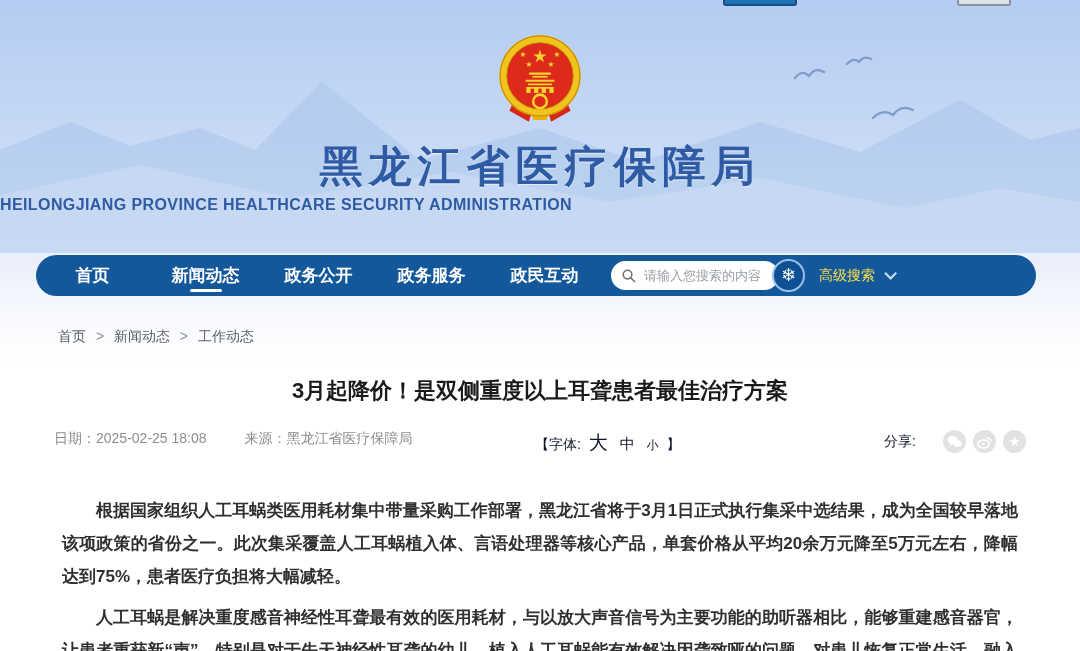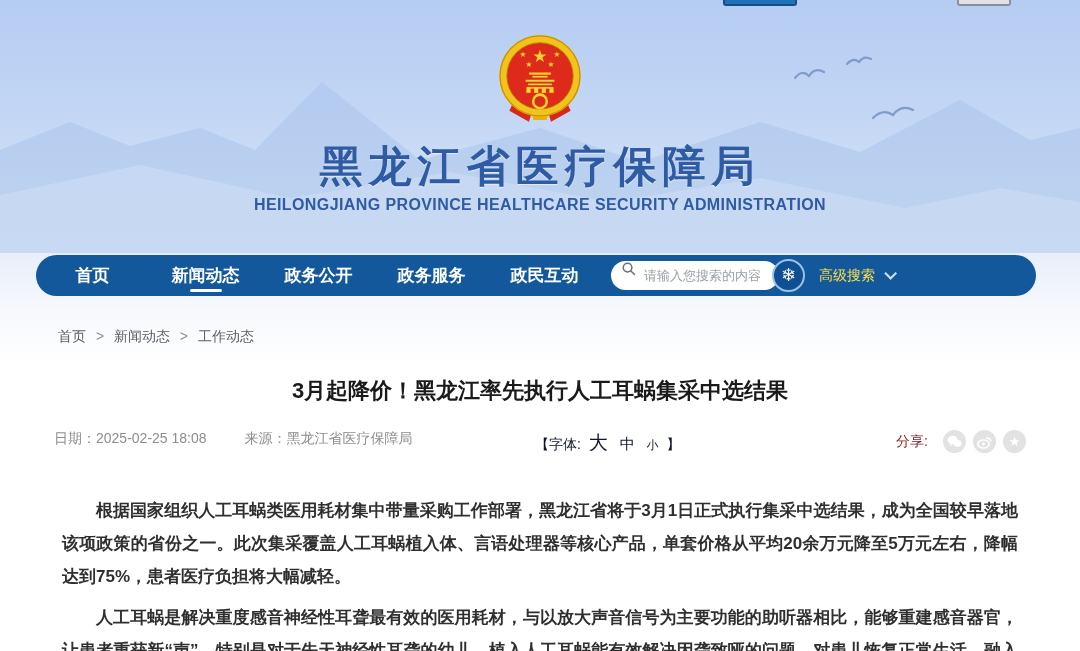--- a/index.html
+++ b/index.html
@@ -18,21 +18,21 @@
   .cutoff{position:absolute;top:0;box-sizing:border-box;border-radius:0 0 3px 3px;}
   .cutoff.blue{left:723px;width:74px;height:6px;background:#1f72b5;border:2px solid #124f87;border-top:none;}
   .cutoff.gray{left:957px;width:54px;height:6px;background:#dfe3e8;border:2px solid #8a9099;border-top:none;}
   .emblem{position:absolute;left:50%;top:30px;transform:translateX(-50%);width:102px;height:102px;}
   .site-title{
     position:absolute;left:0;top:138px;width:100%;text-align:center;
     font-size:43px;font-weight:bold;color:#2e5ba4;letter-spacing:6px;margin:0;
     text-shadow:0 1px 1px rgba(255,255,255,.6);
   }
   .site-subtitle{
-    position:absolute;left:0;top:196px;width:100%;text-align:center;
+    position:absolute;left:0;top:196px;width:100%;
     font-size:16px;font-weight:bold;color:#2e5ba4;letter-spacing:.4px;margin:0;
   }
   
   .subheader{
     position:absolute;left:0;top:253px;width:1080px;height:110px;
     background:linear-gradient(180deg,#e9eefa 0%,#f7f9fd 55%,#ffffff 100%);
   }
   .navbar{
     position:absolute;left:36px;top:2px;width:1000px;height:41px;
     background:#14589c;border-radius:21px;display:flex;align-items:center;
@@ -42,21 +42,21 @@
     position:relative;cursor:pointer;line-height:41px;height:41px;
   }
   .nav-item .active-bar{
     position:absolute;left:50%;transform:translateX(-50%);bottom:4px;
     width:32px;height:3px;background:#ffffff;border-radius:2px;display:none;
   }
   .nav-item.active .active-bar{display:block;}
   .search-wrap{position:relative;height:41px;flex:1;}
   .search-pill{
     position:absolute;left:10px;top:6px;width:168px;height:29px;background:#ffffff;
-    border-radius:15px;display:flex;padding:0 10px;box-sizing:border-box;
+    border-radius:15px;display:flex;align-items:center;padding:0 10px;box-sizing:border-box;
   }
   .search-pill input{
     border:none;outline:none;flex:1;font-size:13px;color:#333;background:transparent;
     font-family:"Liberation Sans",sans-serif;min-width:0;
   }
   .search-pill input::placeholder{color:#9aa0a6;}
   .mag-icon{width:15px;height:15px;margin-right:6px;flex:0 0 auto;}
   .snowflake-btn{
     position:absolute;left:171px;top:4px;width:33px;height:33px;border-radius:50%;
     background:#0f4f94;border:2px solid #9cc1e4;box-sizing:border-box;
@@ -82,21 +82,21 @@
     position:absolute;left:54px;top:430px;width:972px;height:24px;
     font-size:14px;color:#8d8d8d;display:flex;align-items:flex-start;
   }
   .meta-left{white-space:nowrap;}
   .meta-left .src{margin-left:34px;}
   .font-widget{position:absolute;left:481px;white-space:nowrap;color:#0f172a;}
   .font-widget .fz-l{font-size:19px;cursor:pointer;margin:0 4px;}
   .font-widget .fz-m{font-size:15px;cursor:pointer;margin:0 4px;}
   .font-widget .fz-s{font-size:12px;cursor:pointer;margin:0 4px;}
   .share-box{position:absolute;right:0;display:flex;align-items:center;}
-  .share-label{margin-right:8px;color:#7f1d1d;}
+  .share-label{margin-right:20px;color:#0f172a;}
   .share-ic{
     width:23px;height:23px;border-radius:50%;background:#e2e2e2;margin-left:7px;
     display:flex;align-items:center;justify-content:center;cursor:pointer;color:#ffffff;
   }
   .share-ic svg{display:block;}
   .share-ic.star{font-size:13px;line-height:23px;}
   
   .article-body{
     position:absolute;left:54px;top:486px;width:972px;
     font-size:17px;line-height:33px;color:#2f2f2f;text-align:justify;
@@ -194,21 +194,21 @@
 </div>
 
 <div class="breadcrumb">
   <span class="crumb">首页</span>
   <span class="sep">&gt;</span>
   <span class="crumb">新闻动态</span>
   <span class="sep">&gt;</span>
   <span class="crumb">工作动态</span>
 </div>
 
-<h2 class="article-title">3月起降价！黑龙江率先执行人工耳蜗集采中选结果</h2>
+<h2 class="article-title">3月起降价！是双侧重度以上耳聋患者最佳治疗方案</h2>
 
 <div class="meta-row">
   <div class="meta-left">
     <span>日期：</span><span>2025-02-25 18:08</span>
     <span class="src"><span>来源：</span><span>黑龙江省医疗保障局</span></span>
   </div>
   <div class="font-widget">
     <span>【字体:</span>
     <span class="fz-l">大</span>
     <span class="fz-m">中</span>

